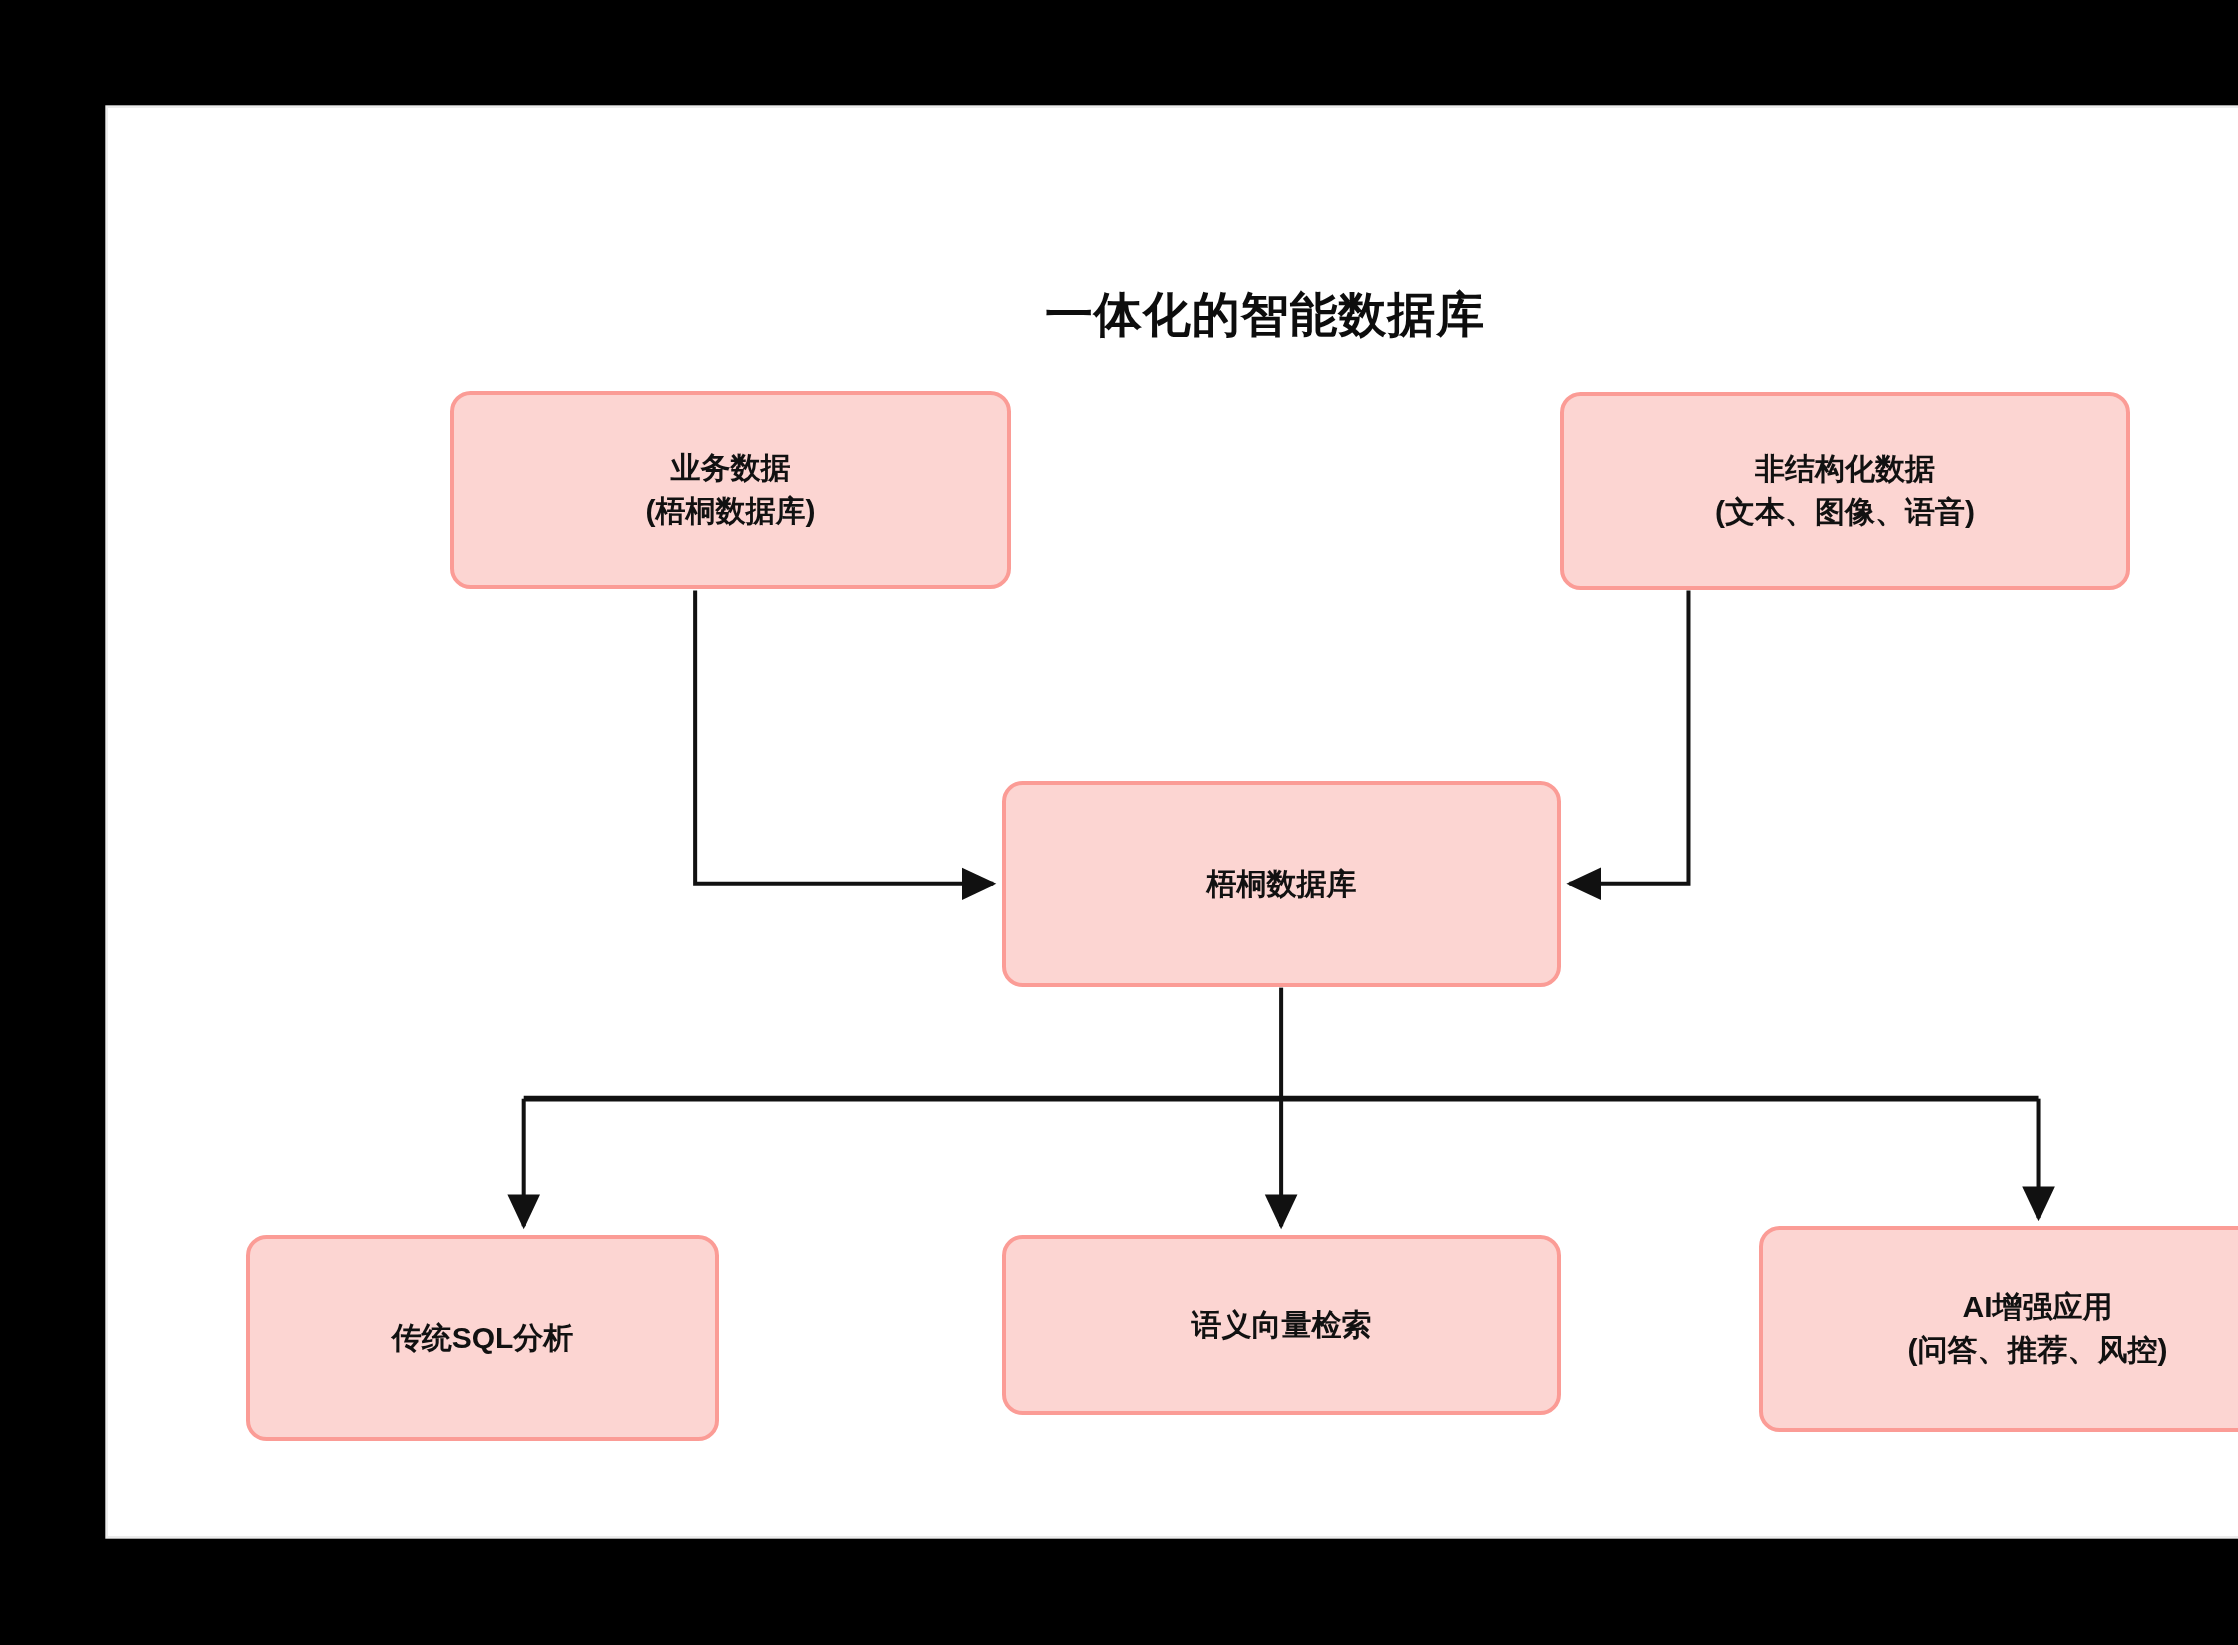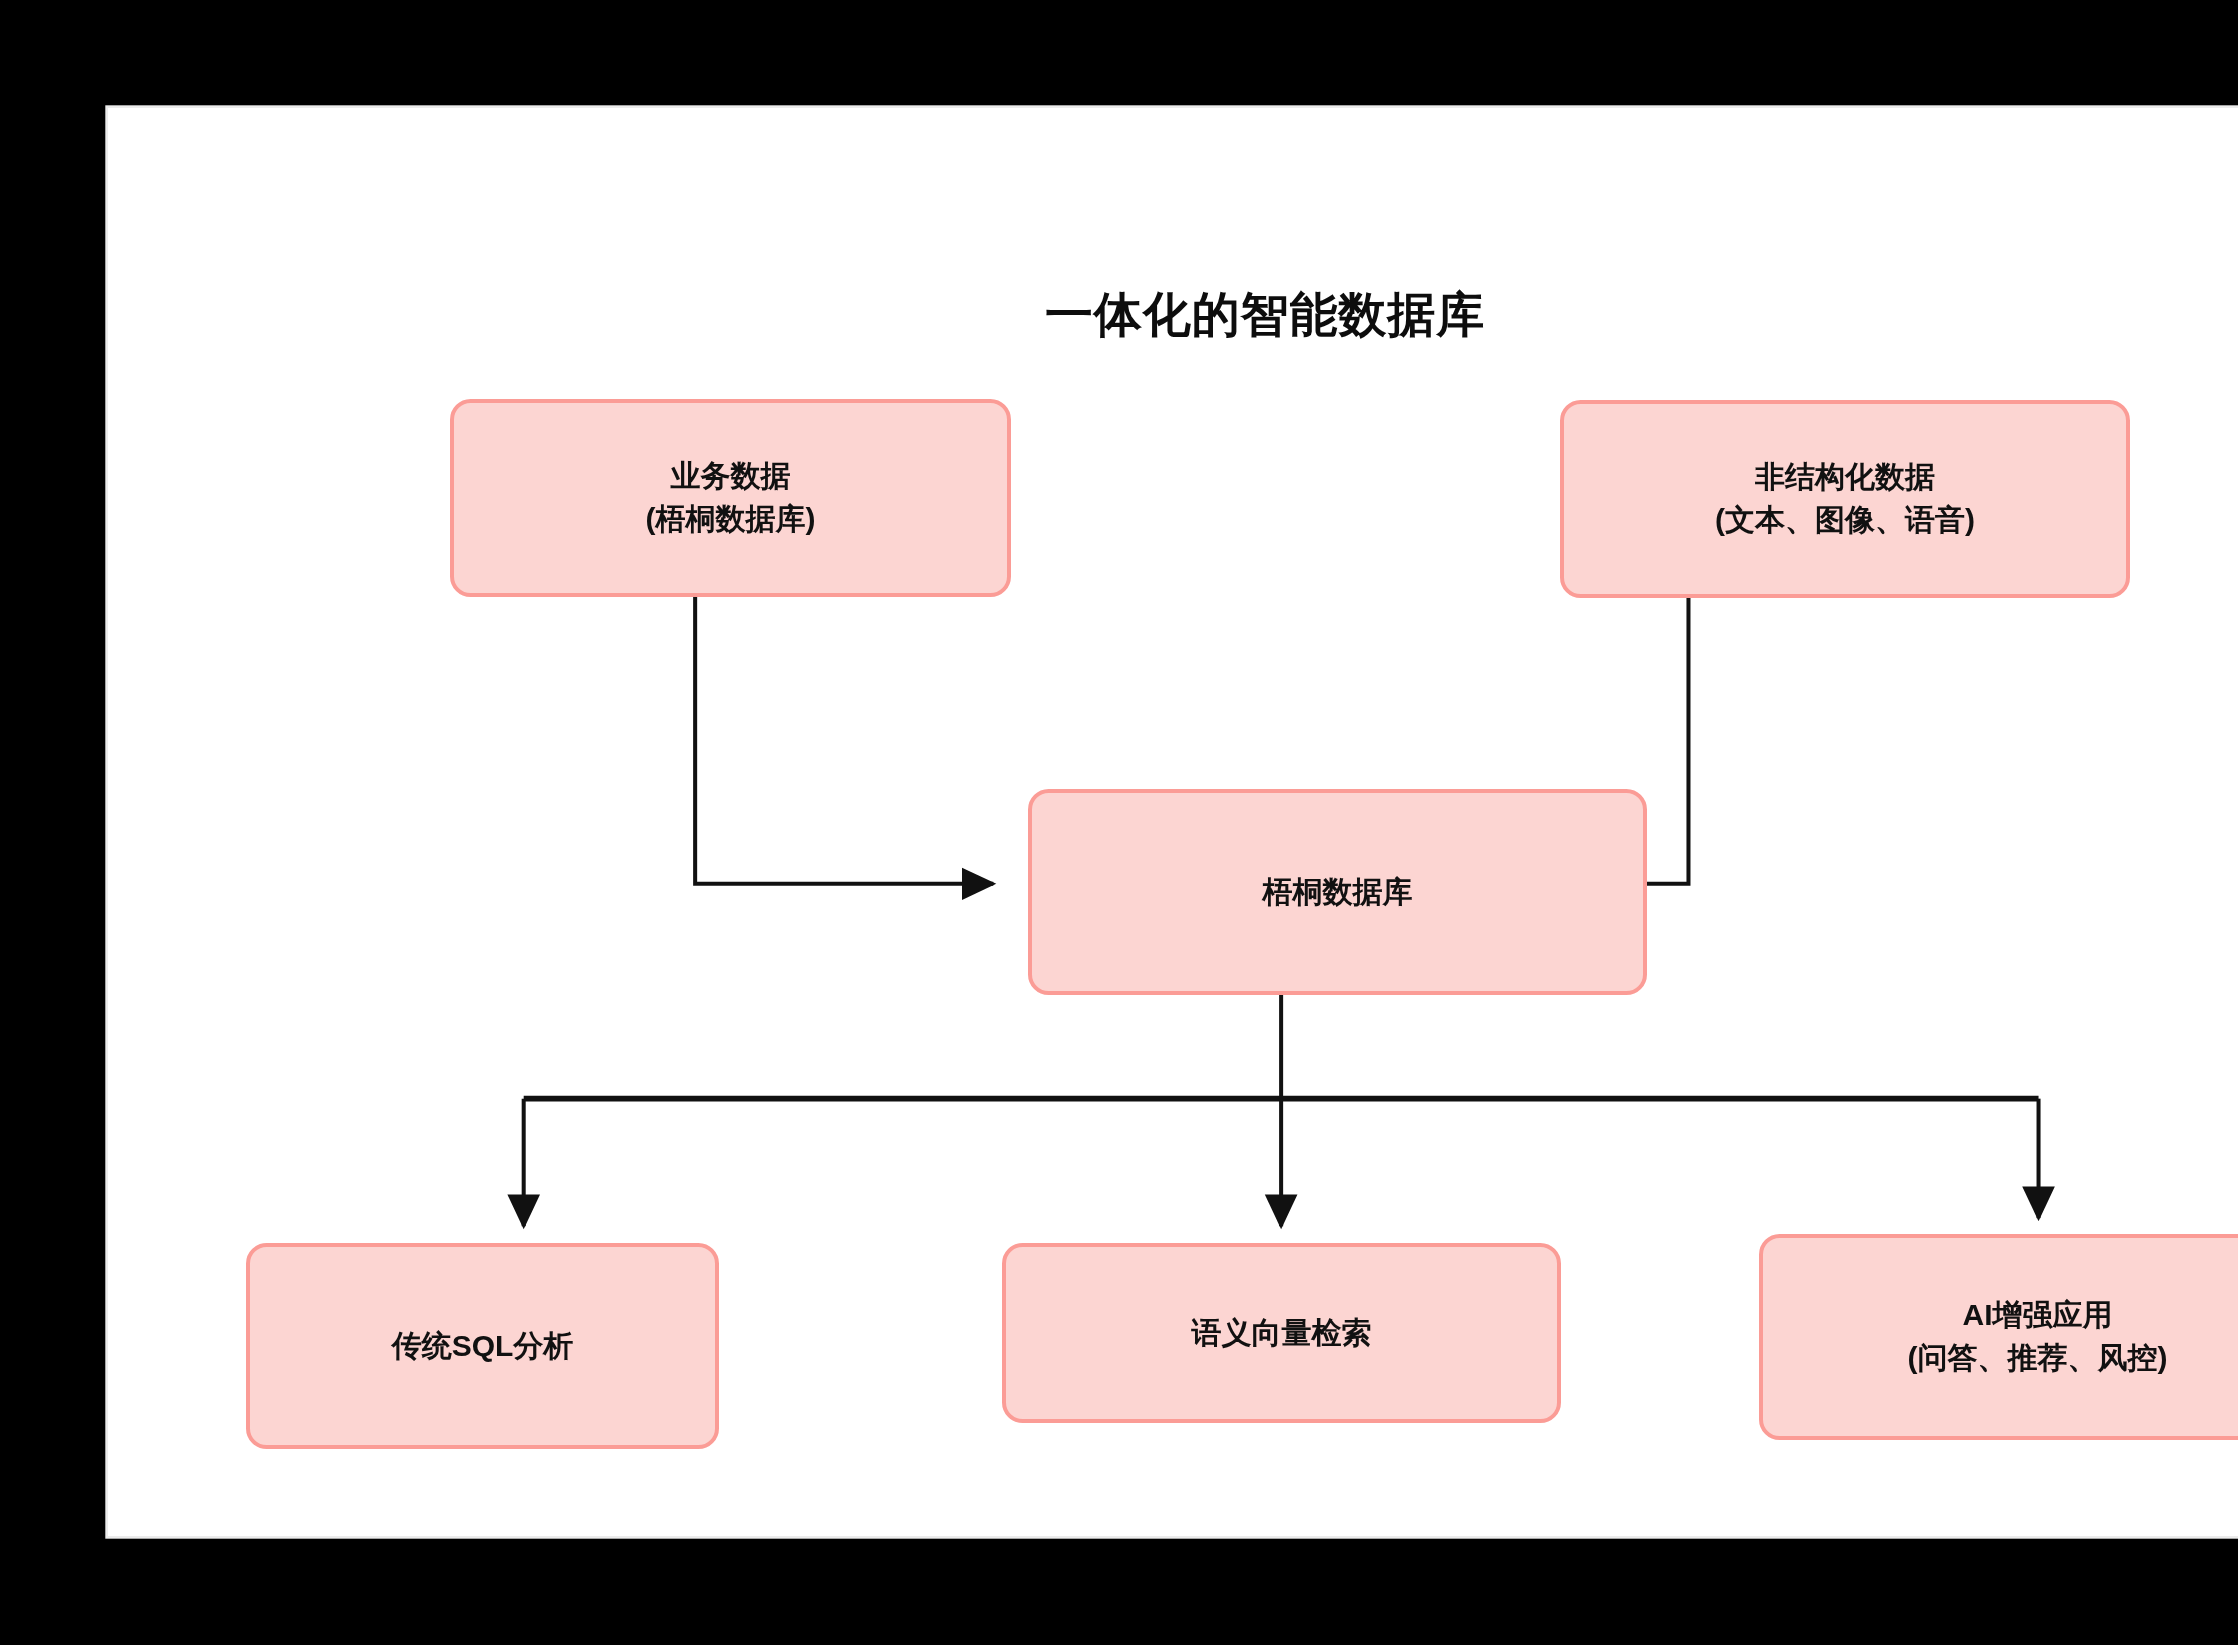--- a/index.html
+++ b/index.html
@@ -43,21 +43,20 @@
     border: 4px solid #fb9c96;
     border-radius: 20.6px;
     display: flex;
     flex-direction: column;
     align-items: center;
     justify-content: center;
     text-align: center;
     color: #111111;
     font-weight: bold;
     line-height: 1.42;
-    margin-top: 8px;
   }
   .node .line {
     display: block;
     white-space: nowrap;
   }
   .node-title {
     position: absolute;
     left: 0;
     top: 0;
     width: 2314px;
@@ -66,21 +65,21 @@
     font-weight: bold;
   }
   
   #diagram-title {
     top: 175px;
     font-size: 48px;
     letter-spacing: 0.9px;
   }
   #node-business    { left: 342px;  top: 283px;  width: 561px; height: 198px; font-size: 30px; }
   #node-unstructured{ left: 1452px; top: 284px;  width: 570px; height: 198px; font-size: 30px; }
-  #node-core        { left: 920px; top: 673px; width: 619px; height: 206px; font-size: 30px; }
+  #node-core        { left: 894px; top: 673px; width: 559px; height: 206px; font-size: 30px; }
   #node-sql         { left: 138px;  top: 1127px; width: 473px; height: 206px; font-size: 30px; }
   #node-vector      { left: 894px; top: 1127px; width: 559px; height: 180px; font-size: 30px; }
   #node-ai          { left: 1651px; top: 1118px; width: 557px; height: 206px; font-size: 30px; }
 </style>
 </head>
 <body>
 
 <div id="stage">
   <div id="canvas">
 

